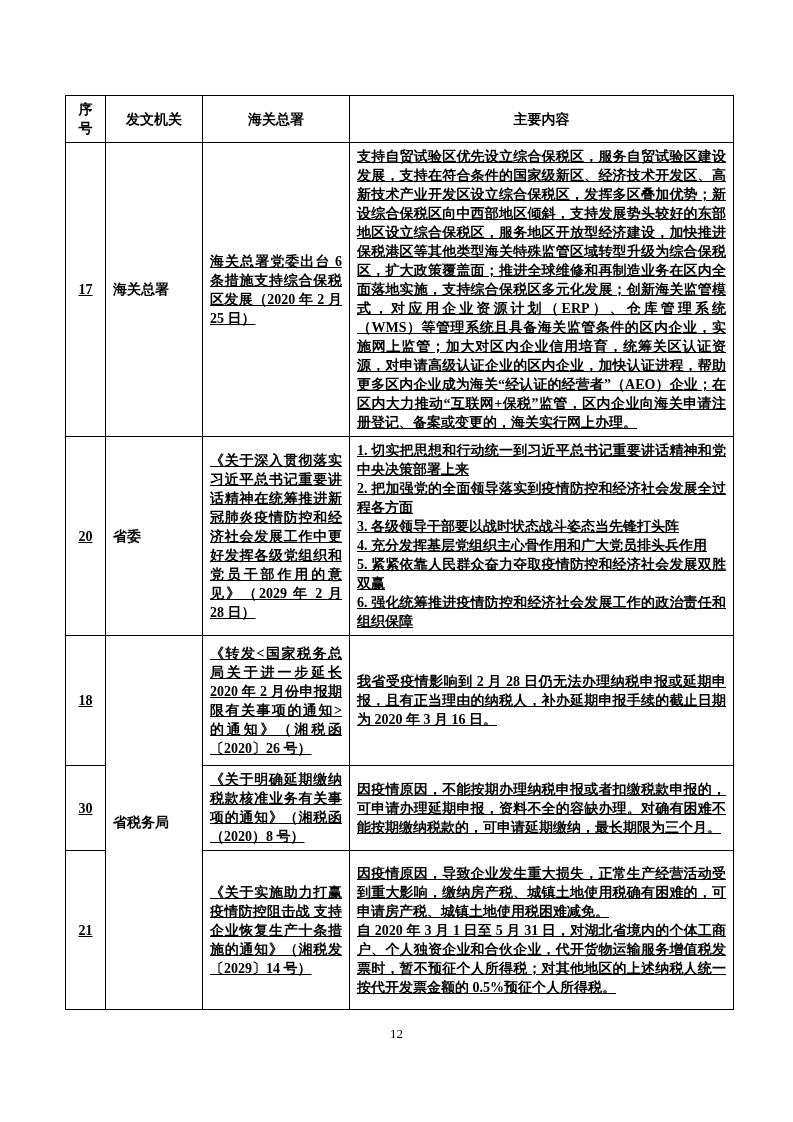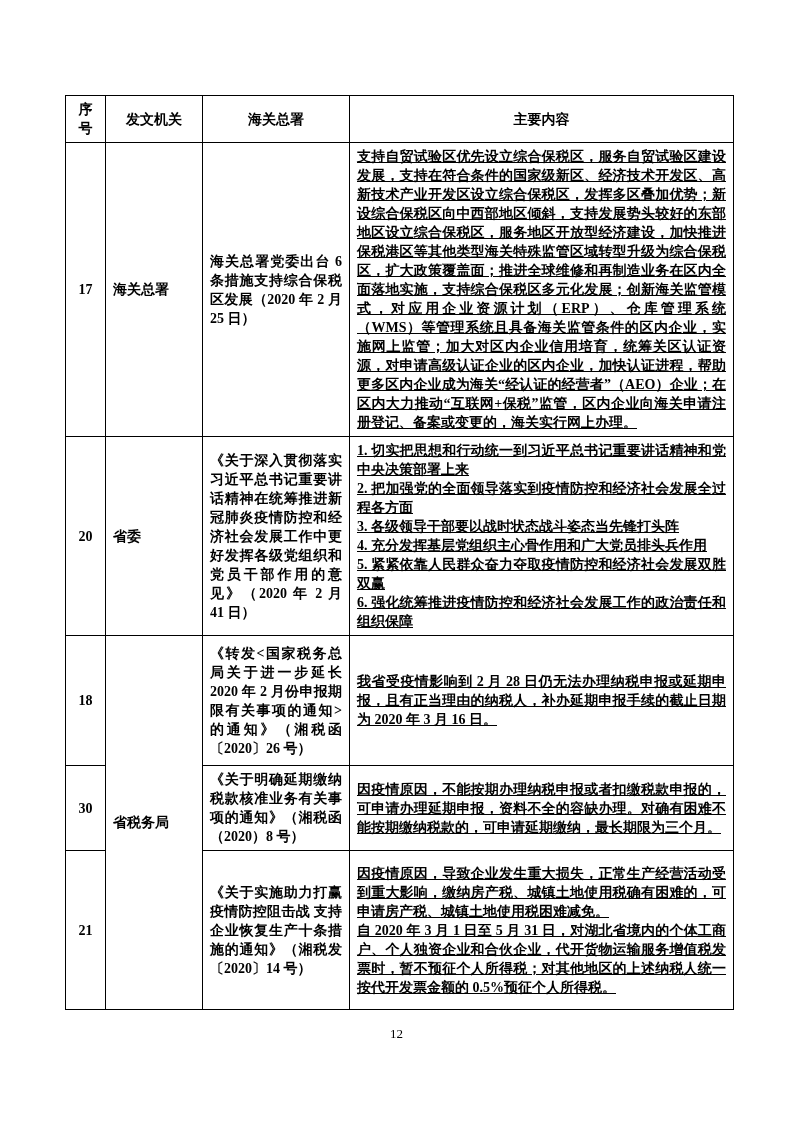--- a/index.html
+++ b/index.html
@@ -35,29 +35,31 @@
     overflow: hidden;
   }
   th.h-cell {
     text-align: center;
     white-space: pre-line;
     padding: 2px;
   }
   td.no-cell {
     text-align: center;
     font-family: "Liberation Serif", "DejaVu Serif", serif;
+    text-decoration: underline;
   }
   td.agency-cell {
     text-align: left;
     padding-left: 10px;
     margin-left: 28px;
   }
   td.doc-cell {
     text-align: justify;
     padding: 4px 8px;
+    text-decoration: underline;
   }
   td.content-cell {
     text-align: justify;
     white-space: pre-line;
     padding: 4px 8px;
     text-decoration: underline;
   }
   .col-no { width: 40px; }
   .col-agency { width: 97px; }
   .col-doc { width: 147px; }
@@ -97,21 +99,21 @@
     <tr style="height:294px;">
       <td class="no-cell">17</td>
       <td class="agency-cell">海关总署</td>
       <td class="doc-cell">海关总署党委出台 6 条措施支持综合保税区发展（2020 年 2 月 25 日）</td>
       <td class="content-cell">支持自贸试验区优先设立综合保税区，服务自贸试验区建设发展，支持在符合条件的国家级新区、经济技术开发区、高新技术产业开发区设立综合保税区，发挥多区叠加优势；新设综合保税区向中西部地区倾斜，支持发展势头较好的东部地区设立综合保税区，服务地区开放型经济建设，加快推进保税港区等其他类型海关特殊监管区域转型升级为综合保税区，扩大政策覆盖面；推进全球维修和再制造业务在区内全面落地实施，支持综合保税区多元化发展；创新海关监管模式，对应用企业资源计划（ERP）、仓库管理系统（WMS）等管理系统且具备海关监管条件的区内企业，实施网上监管；加大对区内企业信用培育，统筹关区认证资源，对申请高级认证企业的区内企业，加快认证进程，帮助更多区内企业成为海关“经认证的经营者”（AEO）企业；在区内大力推动“互联网+保税”监管，区内企业向海关申请注册登记、备案或变更的，海关实行网上办理。</td>
     </tr>
 
     <tr style="height:196px;">
       <td class="no-cell">20</td>
       <td class="agency-cell">省委</td>
-      <td class="doc-cell">《关于深入贯彻落实习近平总书记重要讲话精神在统筹推进新冠肺炎疫情防控和经济社会发展工作中更好发挥各级党组织和党员干部作用的意见》（2020 年 2 月 41 日）</td>
+      <td class="doc-cell">《关于深入贯彻落实习近平总书记重要讲话精神在统筹推进新冠肺炎疫情防控和经济社会发展工作中更好发挥各级党组织和党员干部作用的意见》（2029 年 2 月 28 日）</td>
       <td class="content-cell">1. 切实把思想和行动统一到习近平总书记重要讲话精神和党中央决策部署上来
 2. 把加强党的全面领导落实到疫情防控和经济社会发展全过程各方面
 3. 各级领导干部要以战时状态战斗姿态当先锋打头阵
 4. 充分发挥基层党组织主心骨作用和广大党员排头兵作用
 5. 紧紧依靠人民群众奋力夺取疫情防控和经济社会发展双胜双赢
 6. 强化统筹推进疫情防控和经济社会发展工作的政治责任和组织保障</td>
     </tr>
 
     <tr style="height:130px;">
       <td class="no-cell">18</td>
@@ -121,21 +123,21 @@
     </tr>
 
     <tr style="height:85px;">
       <td class="no-cell">30</td>
       <td class="doc-cell">《关于明确延期缴纳税款核准业务有关事项的通知》（湘税函（2020）8 号）</td>
       <td class="content-cell">因疫情原因，不能按期办理纳税申报或者扣缴税款申报的，可申请办理延期申报，资料不全的容缺办理。对确有困难不能按期缴纳税款的，可申请延期缴纳，最长期限为三个月。</td>
     </tr>
 
     <tr style="height:159px;">
       <td class="no-cell">21</td>
-      <td class="doc-cell">《关于实施助力打赢疫情防控阻击战 支持企业恢复生产十条措施的通知》（湘税发〔2020〕14 号）</td>
+      <td class="doc-cell">《关于实施助力打赢疫情防控阻击战 支持企业恢复生产十条措施的通知》（湘税发〔2029〕14 号）</td>
       <td class="content-cell">因疫情原因，导致企业发生重大损失，正常生产经营活动受到重大影响，缴纳房产税、城镇土地使用税确有困难的，可申请房产税、城镇土地使用税困难减免。
 自 2020 年 3 月 1 日至 5 月 31 日，对湖北省境内的个体工商户、个人独资企业和合伙企业，代开货物运输服务增值税发票时，暂不预征个人所得税；对其他地区的上述纳税人统一按代开发票金额的 0.5%预征个人所得税。</td>
     </tr>
   </tbody>
     </table>
 
   <div class="page-number">12</div>
 
 </div>
 

